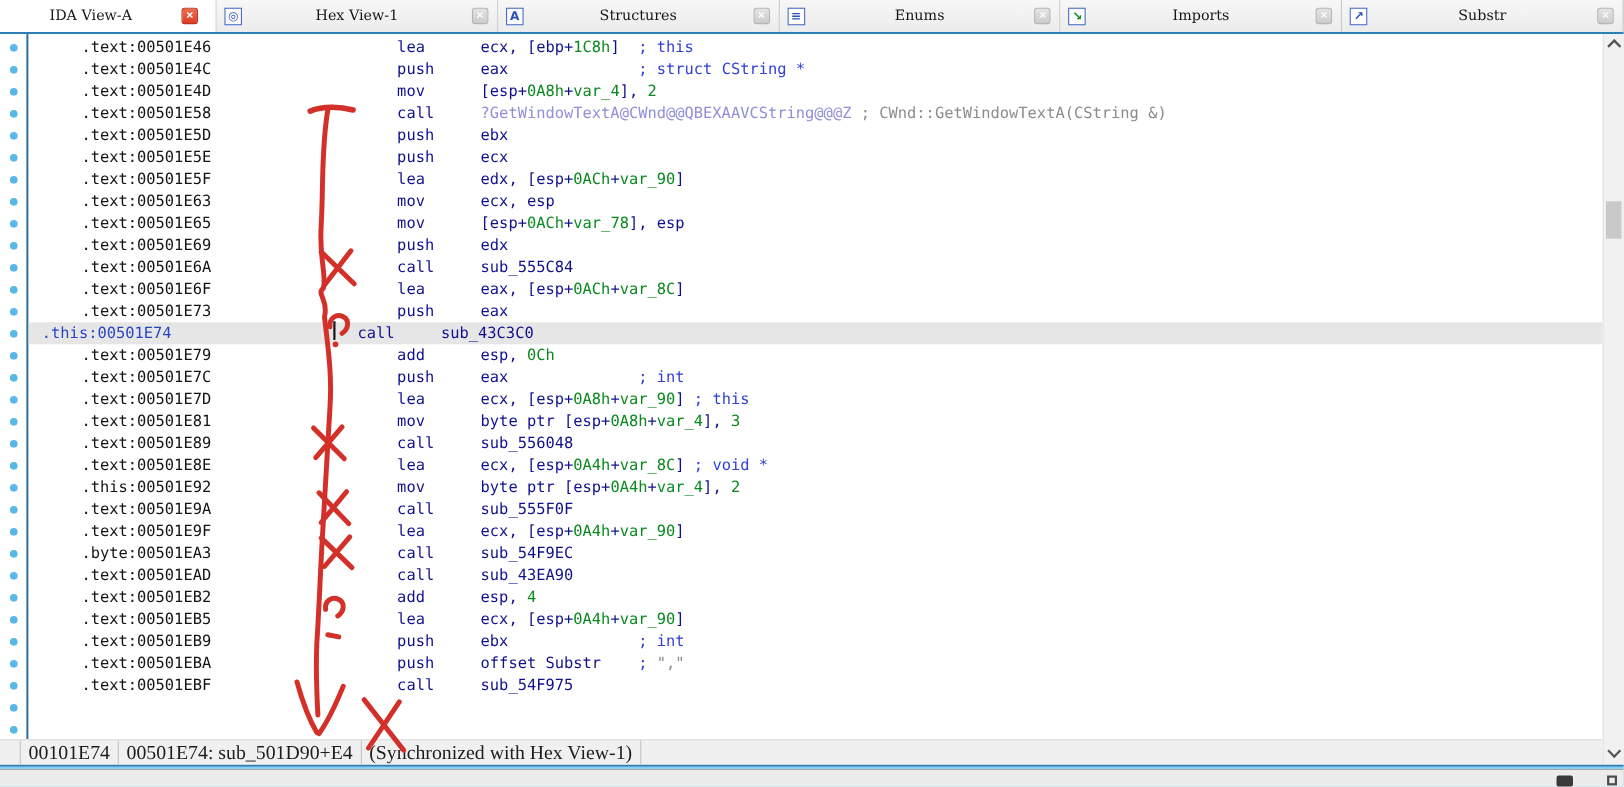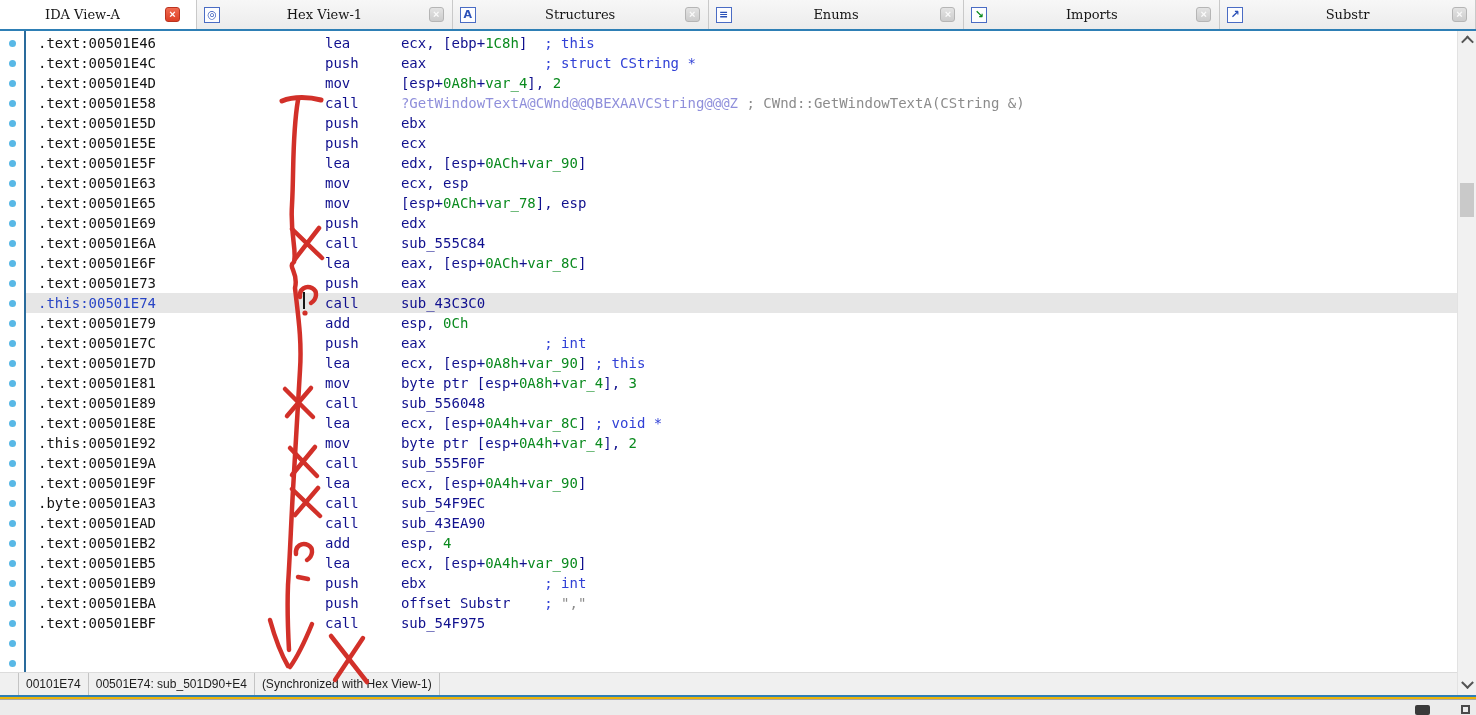--- a/index.html
+++ b/index.html
@@ -1,21 +1,21 @@
 <!DOCTYPE html>
 <html style="--view_border: #2e7fb5; --mnemonic: #10108e; --number: #0a8a1e; --import_name: #8f8fdb; --comment: #3141d6; --auto_comment: #8c8c8c; --selected_addr: #2945c5; --nav_dot: #58b8e6; --annotation_red: #d23029;"><head>
 <meta charset="utf-8">
 <style>
   html,body { margin:0; padding:0; }
   body {
     width:1476px; height:715px; overflow:hidden;
     background:#ececec;
     font-family:"Liberation Sans", sans-serif;
   }
-  .screen { position:relative; width:1476px; height:715px; background:#eab308; }
+  .screen { position:relative; width:1476px; height:715px; background:#7dd3fc; }
 
   
   .tabbar {
     height:29px; display:flex; align-items:stretch;
     background:#f1f1f1;
     border-bottom:2px solid var(--view_border);
   }
   .tab {
     position:relative; display:flex; align-items:center;
     background:linear-gradient(#f7f7f7,#ececec);
@@ -62,36 +62,36 @@
     border-right:2px solid #2a6b9c; padding-top:2px;
   }
   .nav-dot-row { height:20px; display:flex; align-items:center; justify-content:center; }
   .nav-dot { width:7px; height:7px; border-radius:50%; background:var(--nav_dot); }
 
   .code {
     flex:1; min-width:0; overflow:hidden; background:#ffffff;
     padding:2px 0 0 12px;
     font-family:"DejaVu Sans Mono", monospace; font-size:14px; line-height:20px;
   }
-  .asm-line { white-space:pre; height:20px; }
+  .asm-line { white-space:pre; height:20px;margin-left:36px; }
   .asm-line.selected { background:#e6e6e6; margin-left:-12px; padding-left:12px; }
   .ind { display:inline-block; width:169px; }
   .a  { color:#141414; }
   .as { color:var(--selected_addr); }
   .k  { color:var(--mnemonic); }
   .n  { color:var(--number); }
   .i  { color:var(--import_name); }
   .c  { color:var(--comment); }
   .g  { color:var(--auto_comment); }
 
   
   .statusbar {
     flex:none; height:22px; background:#f0f0f0; border-top:1px solid #dcdcdc;
     display:flex; align-items:stretch;
-    font-family:Liberation Sans, sans-serif; font-size:12px; color:#1d1d1d;
+    font-family:Liberation Serif, serif; font-size:18px; color:#1d1d1d;
     white-space:nowrap; overflow:hidden;
   }
   .sb-spacer { width:18px; border-right:1px solid #c4c4c4; }
   .sb-cell { padding:0 7px; border-right:1px solid #c4c4c4; display:flex; align-items:center; }
 
   
   .vscroll { flex:none; width:19px; background:#f1f1f1; border-left:1px solid #e2e2e2; position:relative; box-sizing:border-box; }
   .vs-btn { position:absolute; left:0; right:0; height:17px; display:flex; align-items:center; justify-content:center; }
   .vs-btn.up { top:1px; } .vs-btn.down { bottom:1px; }
   .chev { width:7px; height:7px; border-left:2px solid #545454; border-top:2px solid #545454; }

